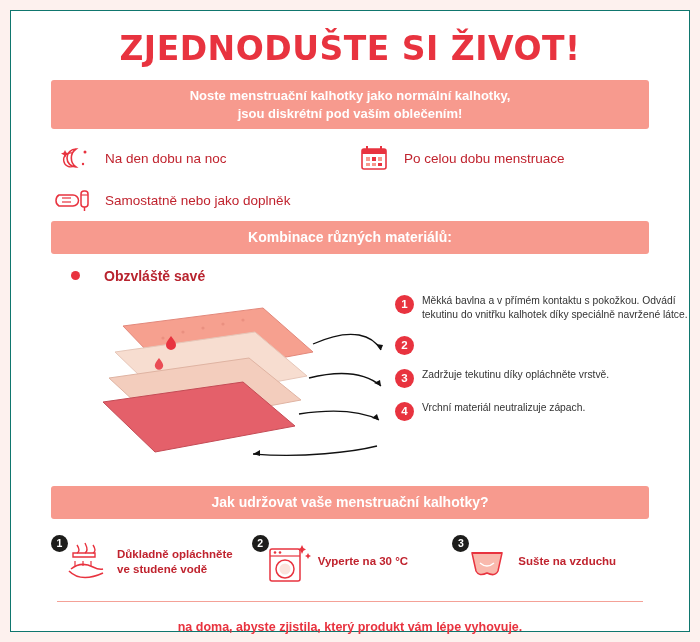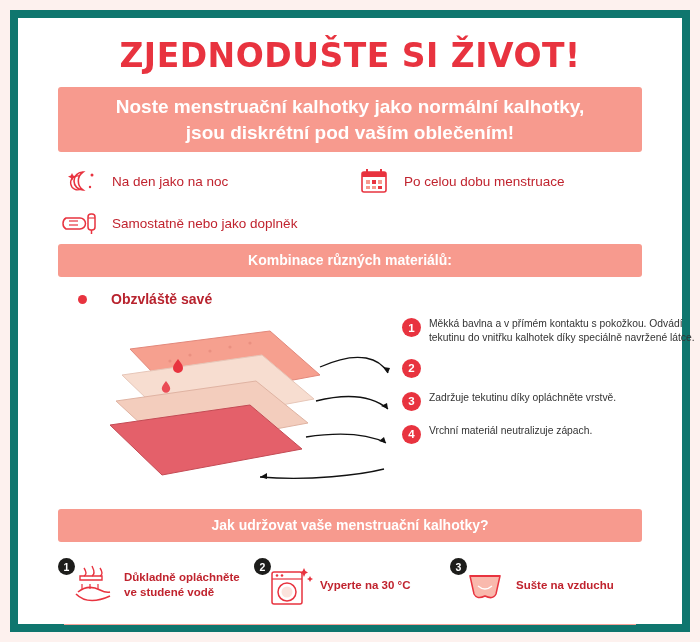--- a/index.html
+++ b/index.html
@@ -13,21 +13,21 @@
     position:relative;
     width:700px;height:642px;
     box-sizing:border-box;
     background:#fdf1ee;
     padding:10px;
   }
   .inner{
     position:relative;
     width:100%;height:100%;
     background:#ffffff;
-    border:8px solid #0f766e;
+    border:1px solid #0f766e;
     box-sizing:border-box;
     padding:10px 22px;
   }
   
   .title{
     text-align:center;
     color:#e8333f;
     font-weight:bold;
     font-size:33px;
     letter-spacing:.5px;
@@ -36,21 +36,21 @@
   }
   
   .banner{
     background:#f79a8e;
     color:#ffffff;
     text-align:center;
     font-weight:bold;
     border-radius:3px;
     padding:7px 10px;
     line-height:1.35;
-    font-size:19px;
+    font-size:13px;
   }
   .banner.small{font-size:14px;}
   .banner-wrap{padding:0 18px;}
   
   .usage{
     display:grid;
     grid-template-columns:1fr 1fr;
     row-gap:12px;
     column-gap:8px;
     margin:14px 22px 6px 22px;
@@ -156,21 +156,21 @@
       <div class="usage-item">
         <span class="glyph">
           <svg width="34" height="26" viewBox="0 0 34 26">
             <path d="M18 4 a9 9 0 1 0 0 18 a11 11 0 0 1 0 -18z" fill="none" stroke="#e8333f" stroke-width="1.6"></path>
             <path d="M14 8 a7 7 0 1 0 2 13" fill="none" stroke="#e8333f" stroke-width="1.4"></path>
             <path d="M7 5 l1.2 2.6 L11 8.6 L8.4 10 L7 12.6 L5.8 10 L3 8.6 L5.8 7.6z" fill="#e8333f"></path>
             <circle cx="27" cy="7" r="1.5" fill="#e8333f"></circle>
             <circle cx="25" cy="19" r="1.2" fill="#e8333f"></circle>
           </svg>
         </span>
-        <span class="lbl">Na den jako na noc</span>
+        <span class="lbl">Na den dobu na noc</span>
       </div>
 
       <div class="usage-item">
         <span class="glyph">
           <svg width="30" height="28" viewBox="0 0 30 28">
             <rect x="3" y="5" width="24" height="20" rx="2" fill="none" stroke="#e8333f" stroke-width="1.6"></rect>
             <rect x="3" y="5" width="24" height="5" fill="#e8333f"></rect>
             <line x1="8" y1="2" x2="8" y2="7" stroke="#e8333f" stroke-width="2"></line>
             <line x1="22" y1="2" x2="22" y2="7" stroke="#e8333f" stroke-width="2"></line>
             <rect x="7" y="13" width="4" height="4" fill="#f79a8e"></rect>

